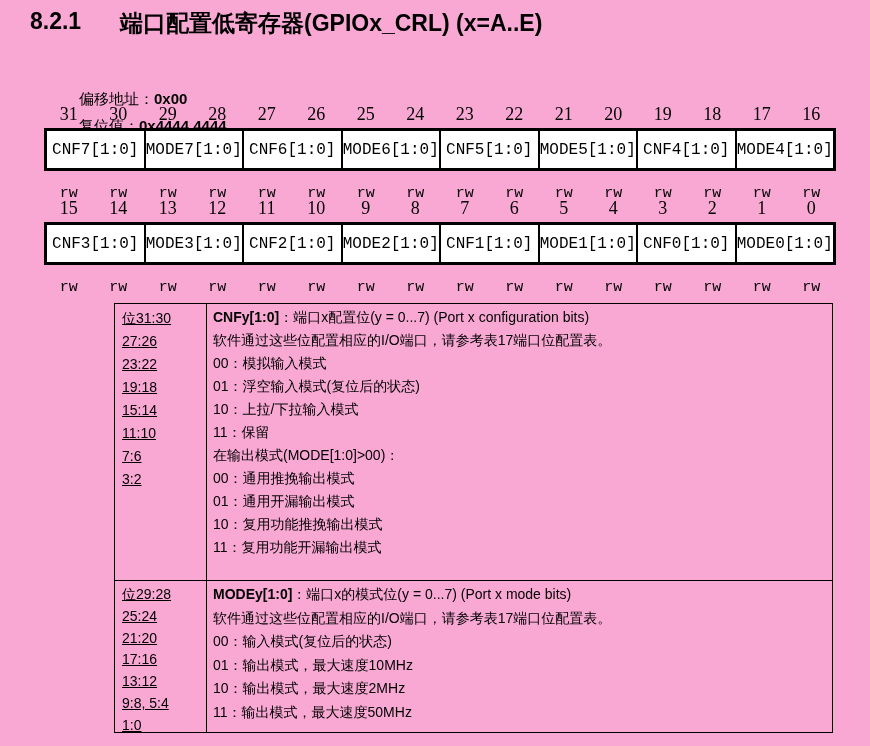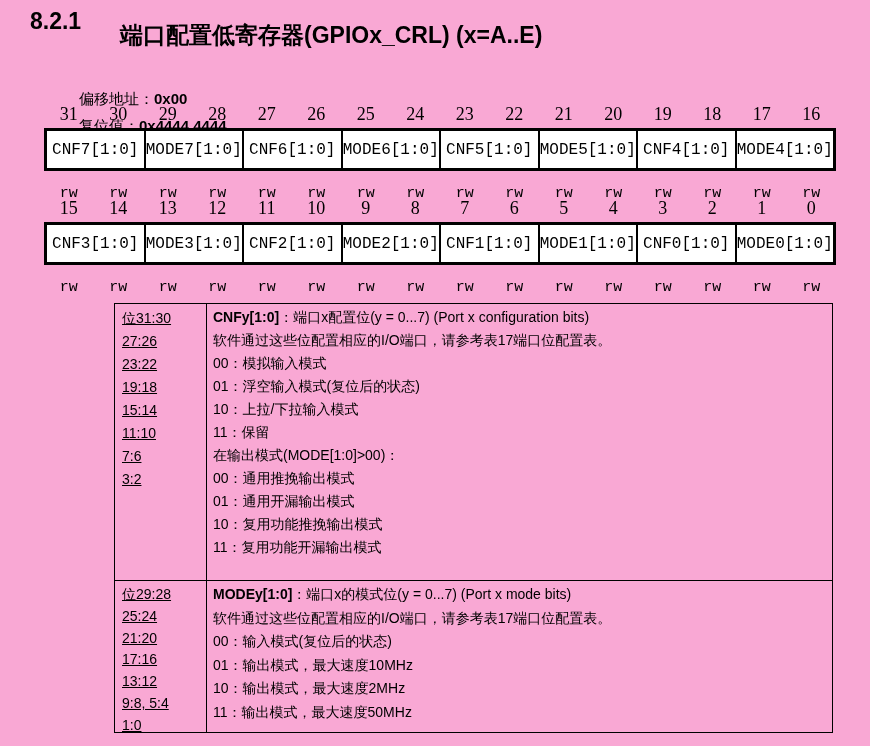--- a/index.html
+++ b/index.html
@@ -9,21 +9,20 @@
     overflow:hidden; color:#000;
   }
   
   .sec-num {
     position:absolute; left:30px; top:8px;
     font:bold 23px "Liberation Sans", sans-serif;
   }
   .sec-title {
     position:absolute; left:120px; top:8px;
     font:bold 23px "Liberation Sans", sans-serif;
-    margin-top:12px;
   }
   
   .meta { position:absolute; left:79px; font:15px "Liberation Serif", serif;margin-top:36px; }
   .meta.offset { top:54px; }
   .meta.reset  { top:81px; }
   .meta .val { font-family:"Liberation Sans", sans-serif; font-weight:bold; }
   
   .reggroup { position:absolute; left:44px; width:792px; }
   .reggroup.row0 { top:104px; }
   .reggroup.row1 { top:198px; }

